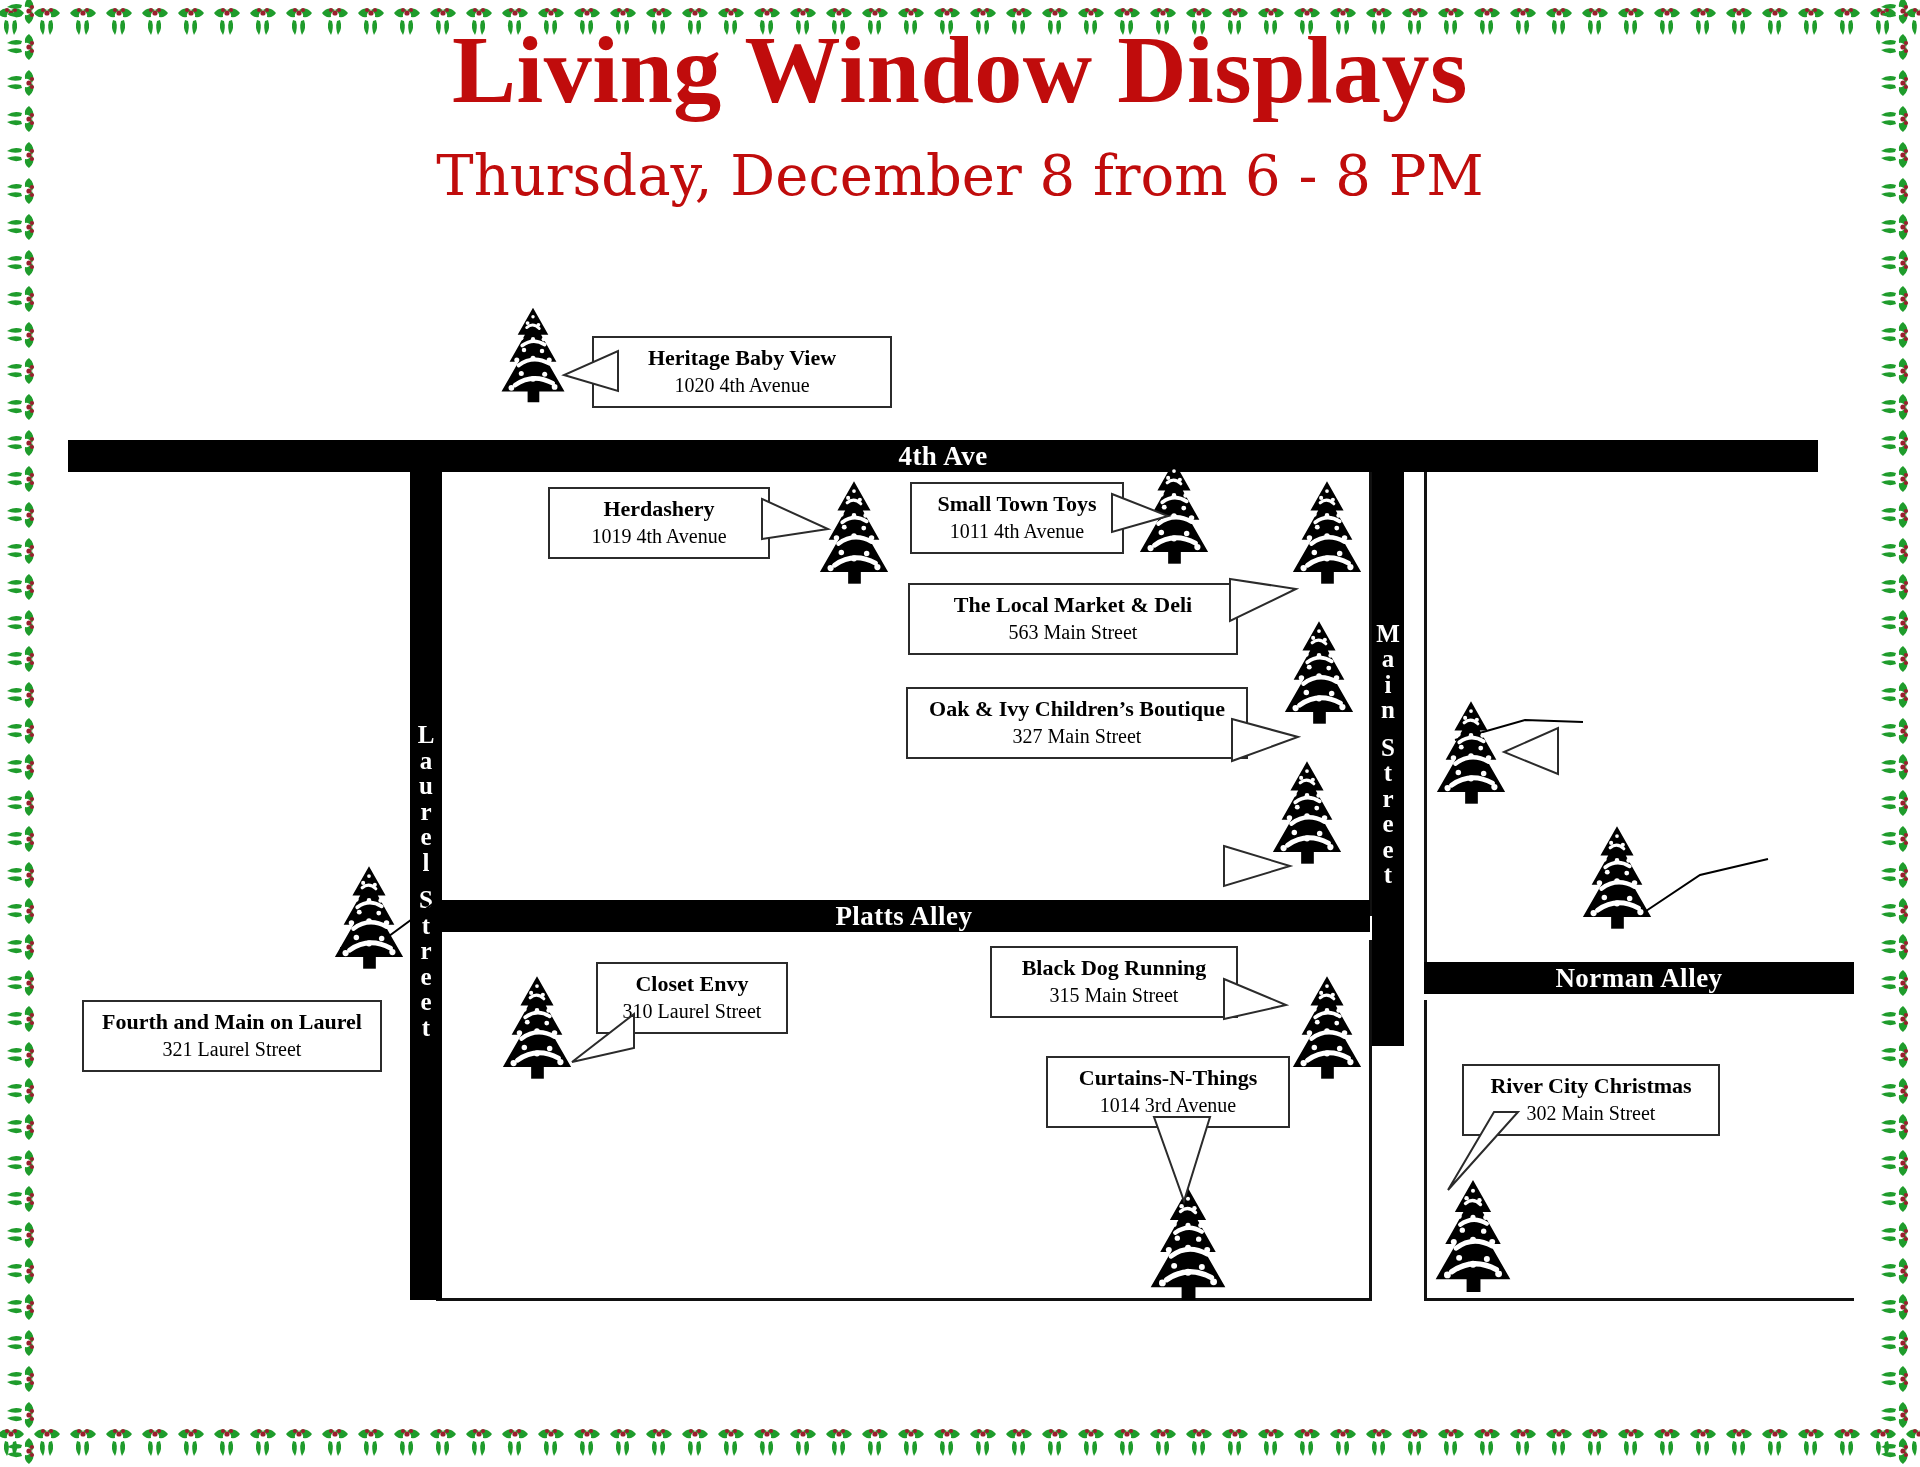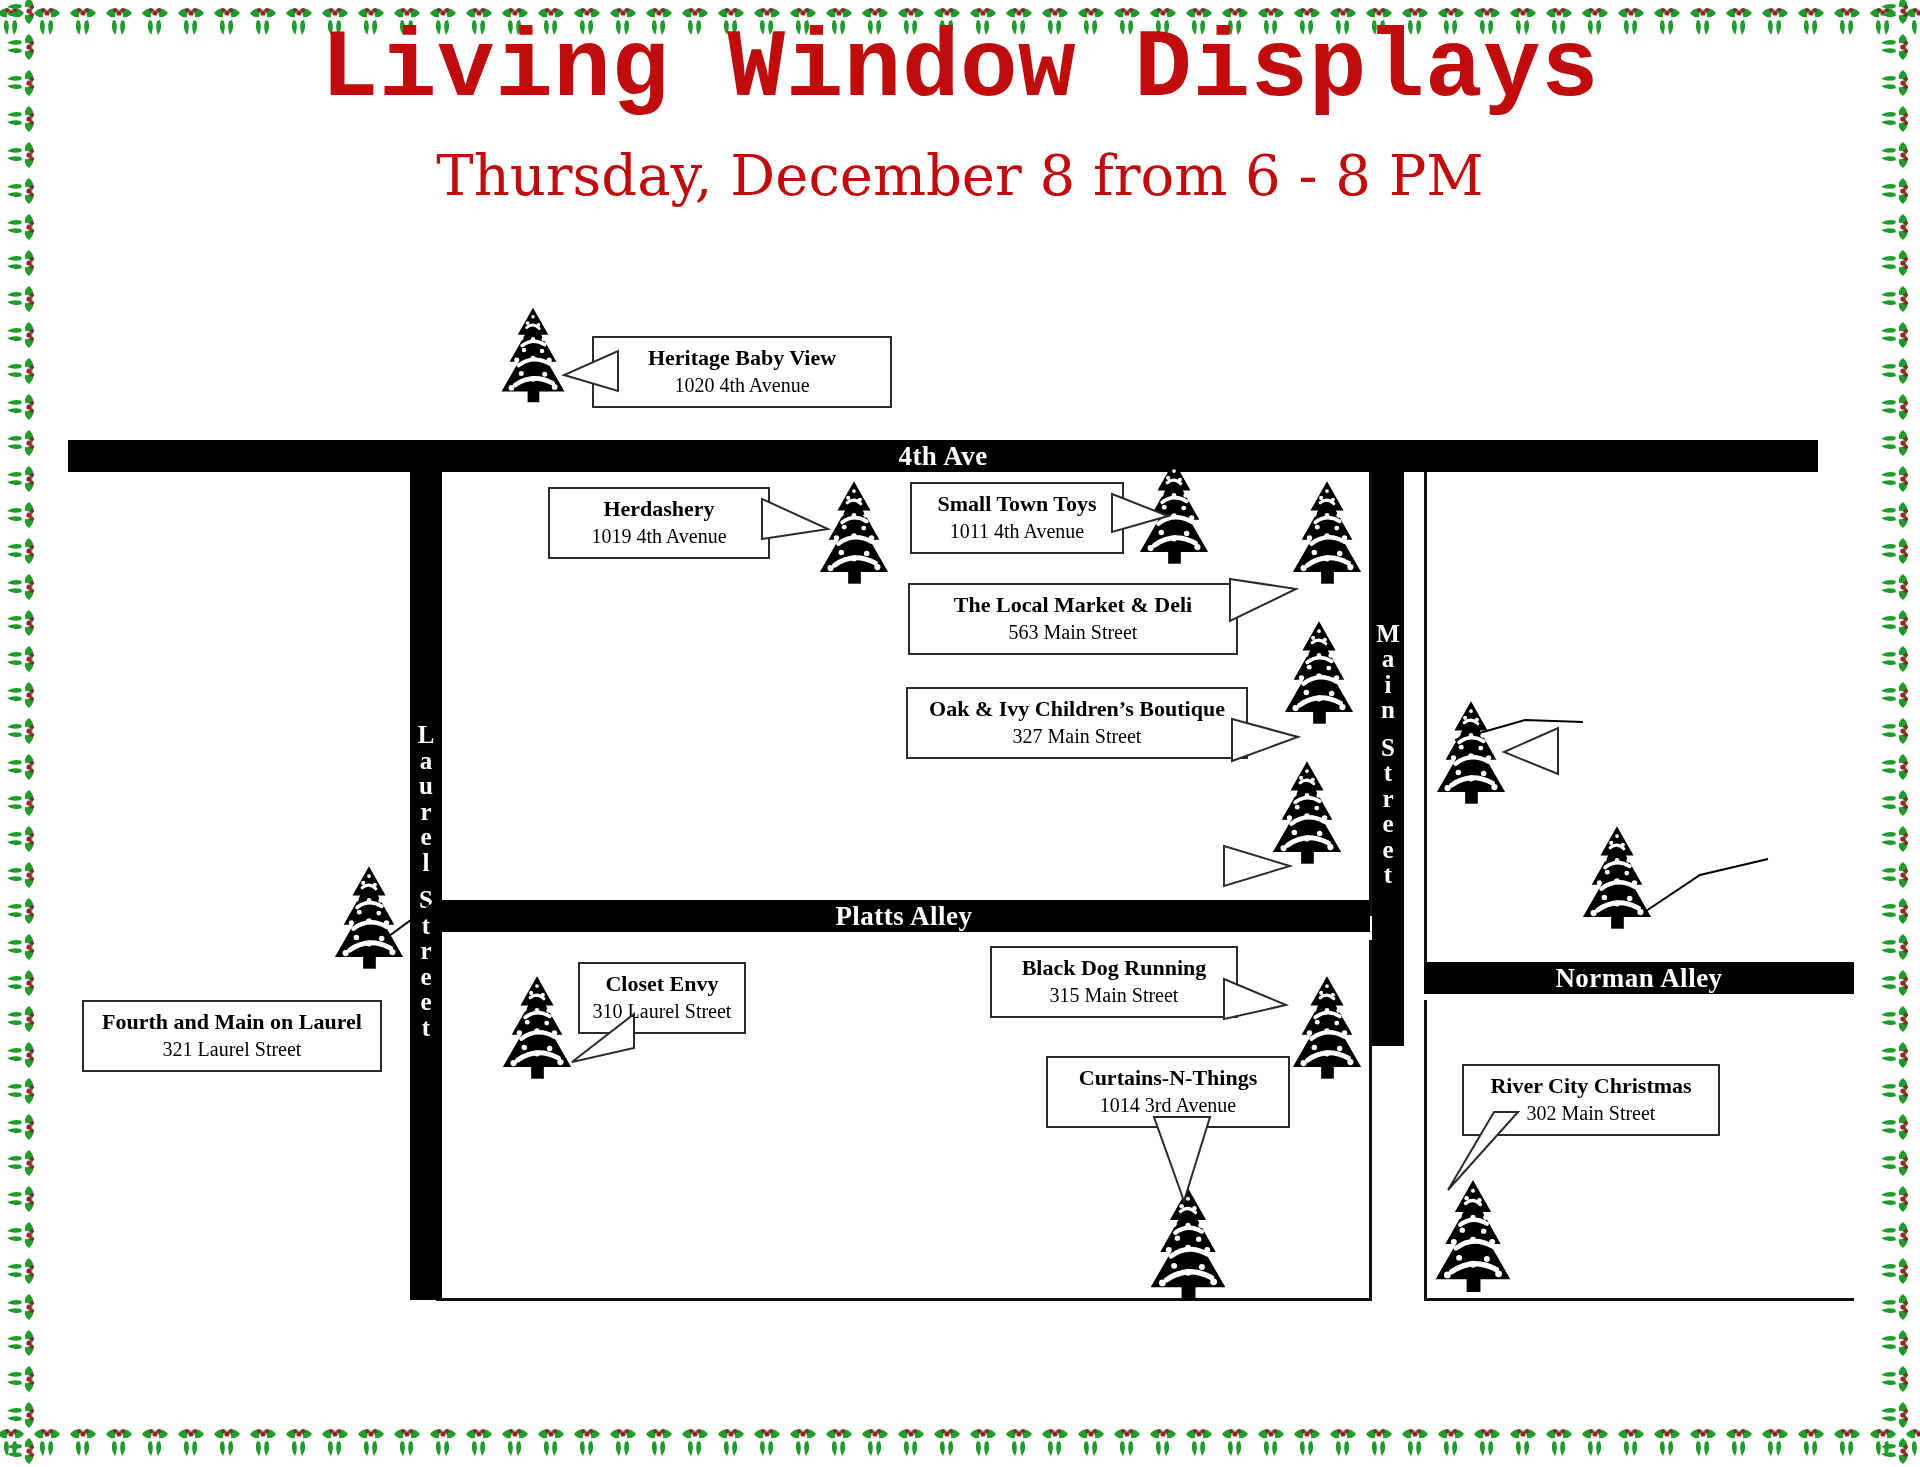--- a/index.html
+++ b/index.html
@@ -33,21 +33,21 @@
   .title-main {
     position: absolute;
     left: 0; top: 22px;
     width: 1920px;
     text-align: center;
     color: #c00c0c;
     font-size: 96px;
     line-height: 1.0;
     font-weight: 700;
     letter-spacing: 0.5px;
-    font-family: Liberation Mono, monospace;
+    font-family: Liberation Serif, serif;
     white-space: nowrap;
   }
   .title-sub {
     position: absolute;
     left: 0; top: 148px;
     width: 1920px;
     text-align: center;
     color: #c00c0c;
     font-size: 56px;
     line-height: 1.0;
@@ -2276,21 +2276,21 @@
 
 
   <div class="callout" style="left:82px; top:1000px; width:300px;">
     <span class="name">Fourth and Main on Laurel</span>
     <span class="addr">321 Laurel Street</span>
   </div>
 
   <svg class="tail" style="left:570px; top:1010px; width:66px; height:60px;" viewBox="0 0 66 60">
     <polygon points="64,4 64,38 2,52" fill="#ffffff" stroke="#2b2b2b" stroke-width="2"></polygon>
   </svg>
-  <div class="callout" style="left:578px; top:962px; width:168px;">
+  <div class="callout" style="left:596px; top:962px; width:192px;">
     <span class="name">Closet Envy</span>
     <span class="addr">310 Laurel Street</span>
   </div>
 
   <svg class="tail" style="left:1222px; top:975px; width:66px; height:56px;" viewBox="0 0 66 56">
     <polygon points="2,4 64,30 2,44" fill="#ffffff" stroke="#2b2b2b" stroke-width="2"></polygon>
   </svg>
   <div class="callout" style="left:990px; top:946px; width:248px;">
     <span class="name">Black Dog Running</span>
     <span class="addr">315 Main Street</span>

